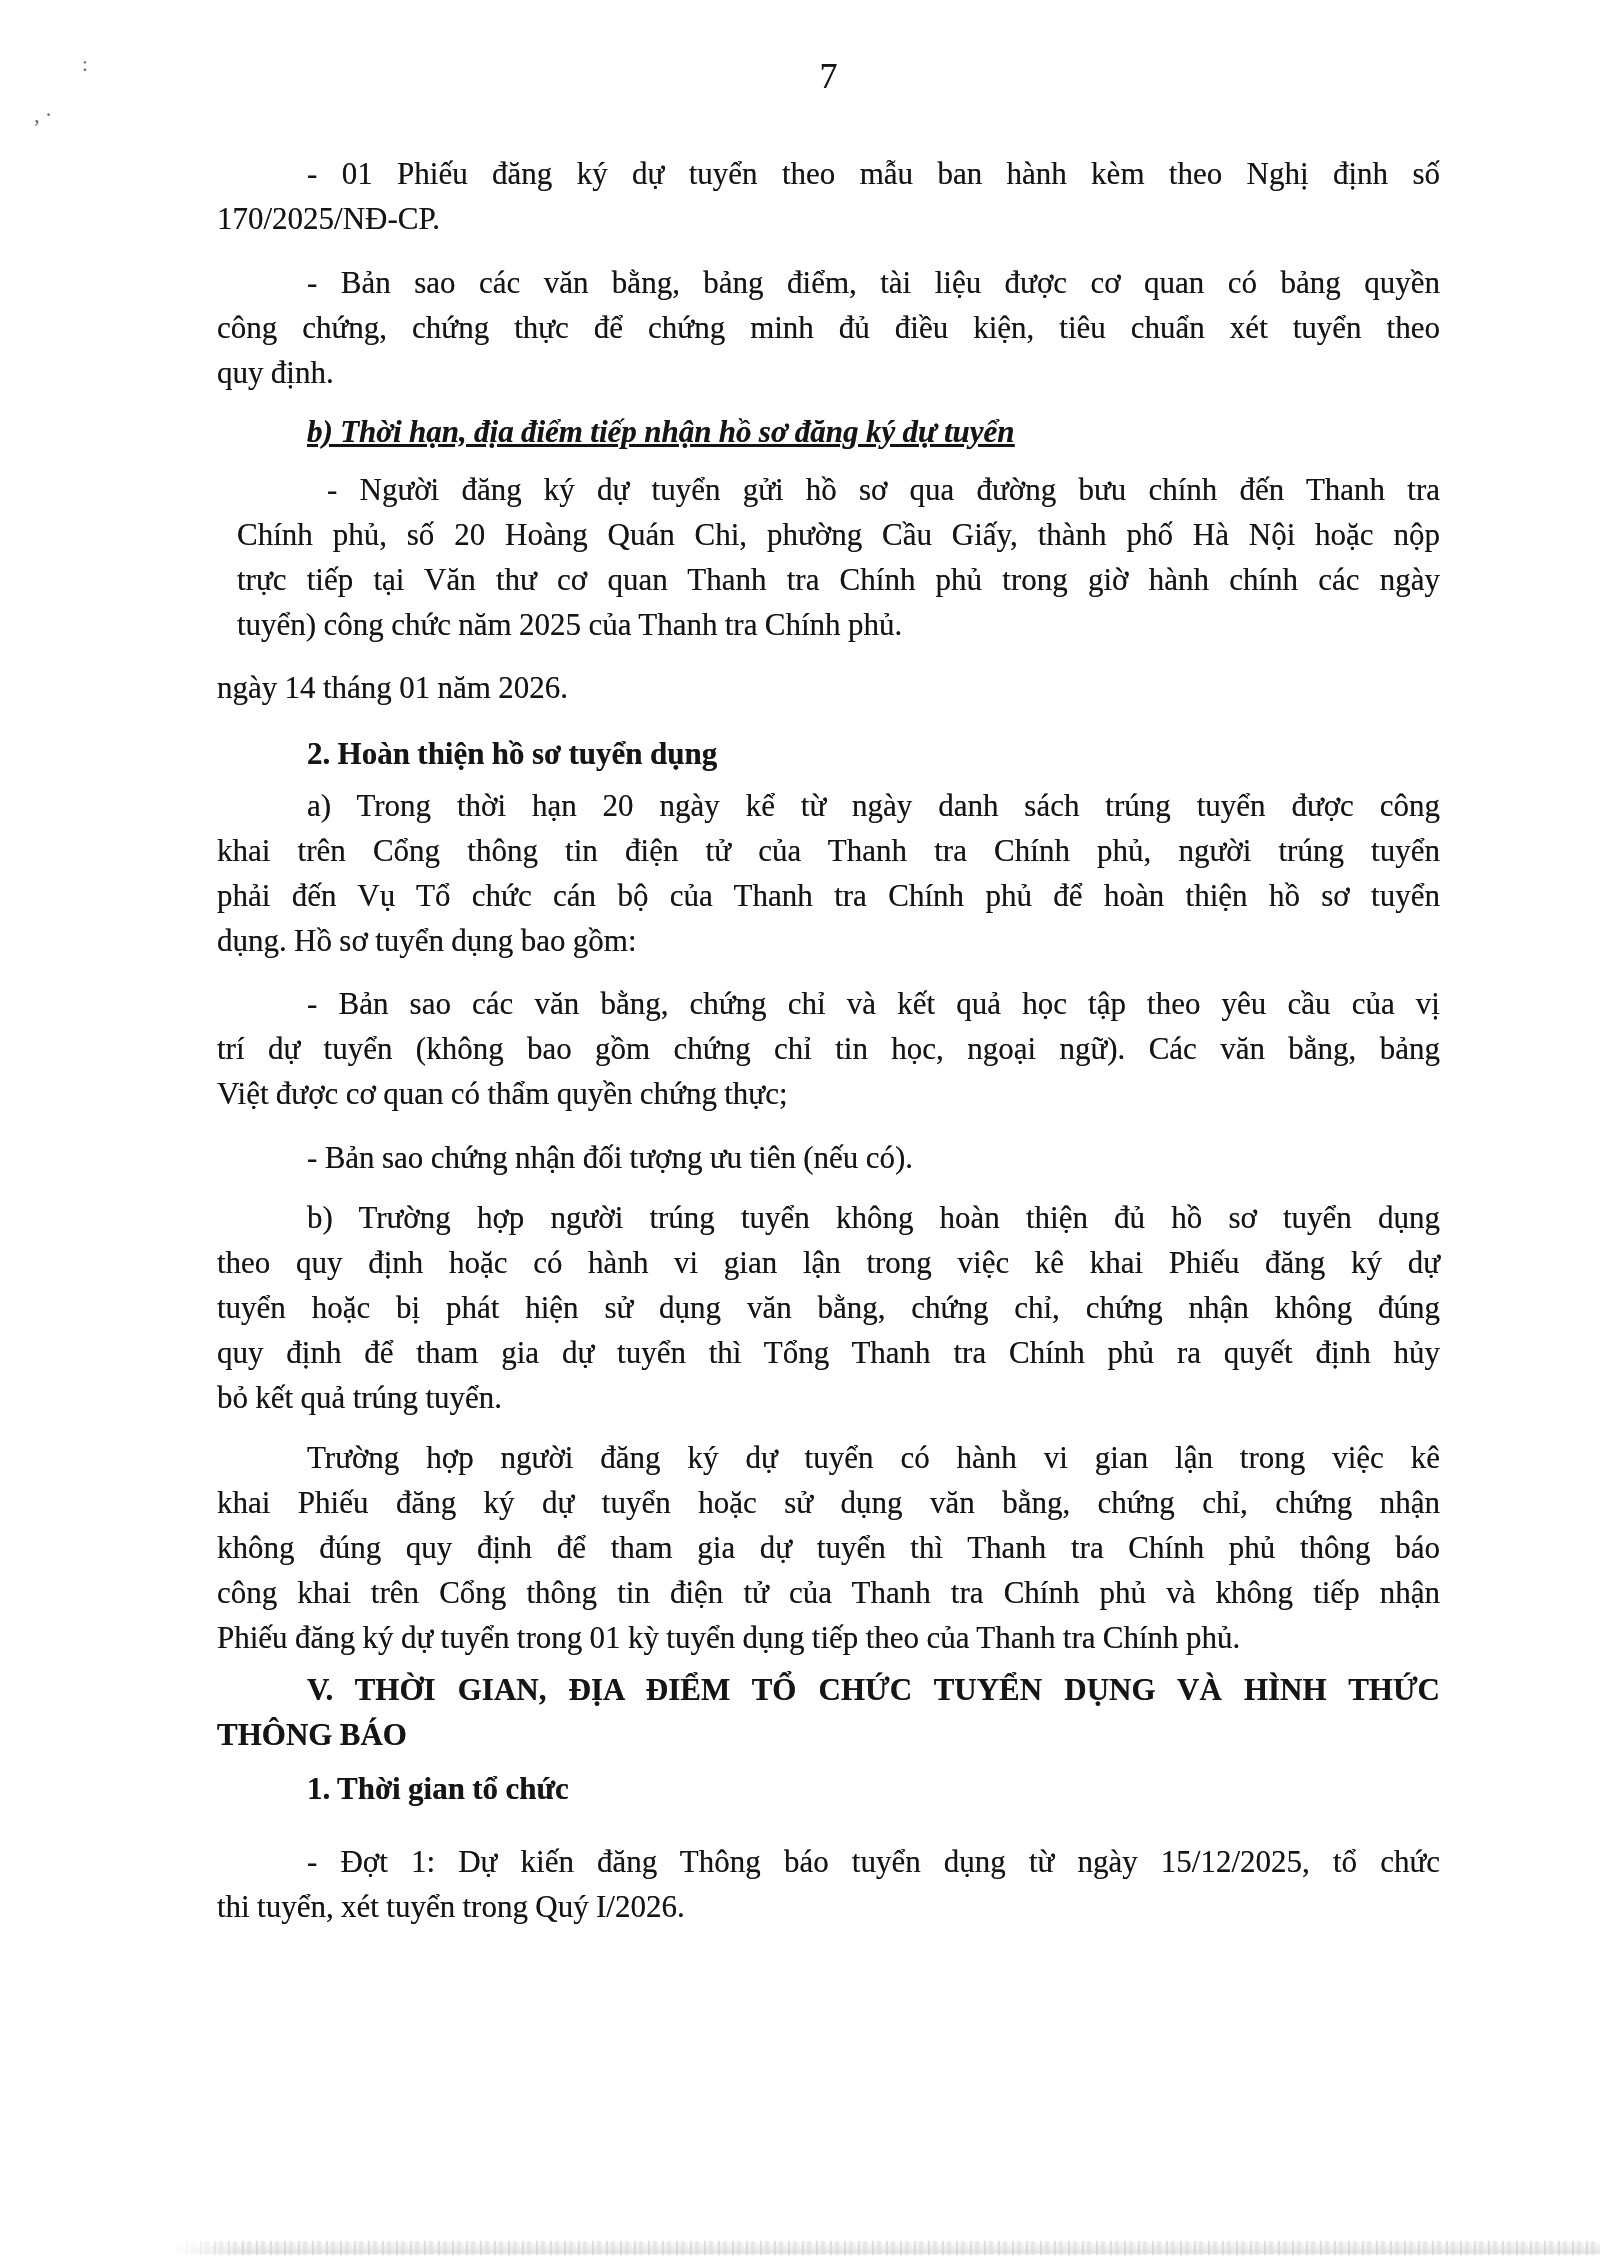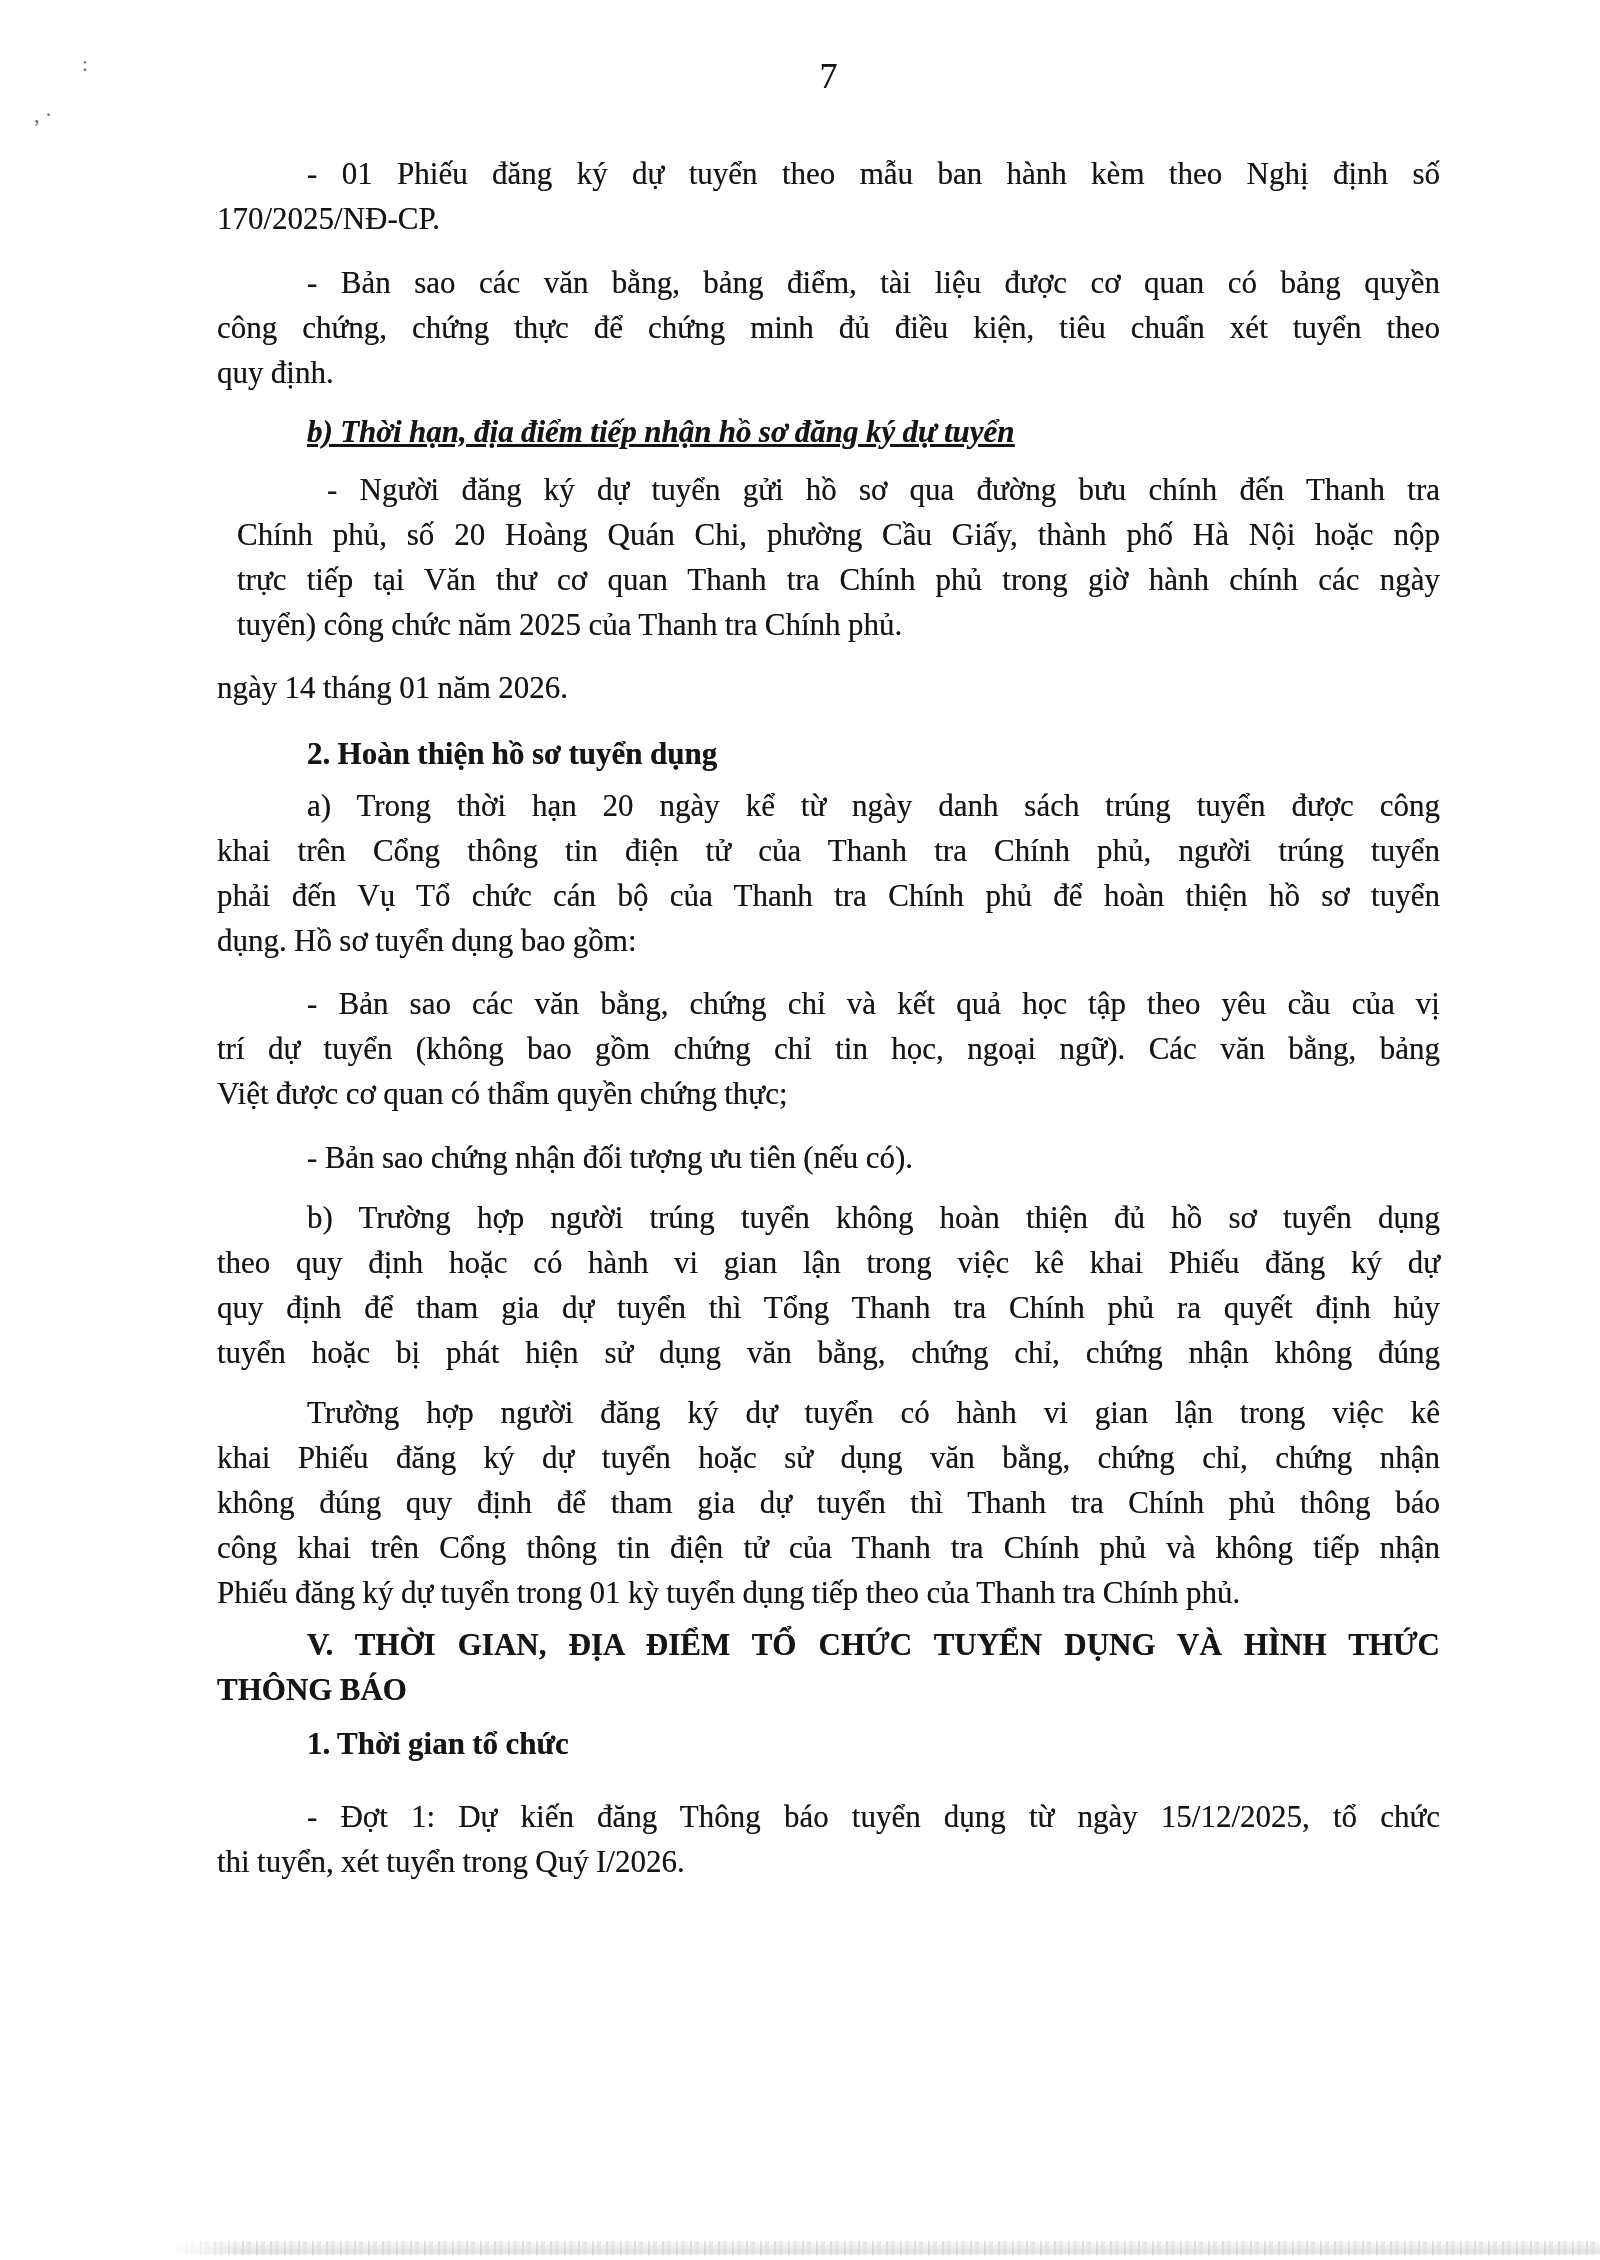--- a/index.html
+++ b/index.html
@@ -102,22 +102,23 @@
       <div class="ln">Việt được cơ quan có thẩm quyền chứng thực;</div>
     </div>
 
     <div class="blk mt19">
       <div class="ln ind">- Bản sao chứng nhận đối tượng ưu tiên (nếu có).</div>
     </div>
 
     <div class="blk mt15">
       <div class="ln j ind">b) Trường hợp người trúng tuyển không hoàn thiện đủ hồ sơ tuyển dụng</div>
       <div class="ln j">theo quy định hoặc có hành vi gian lận trong việc kê khai Phiếu đăng ký dự</div>
+      <div class="ln j">tuyển hoặc bị phát hiện sử dụng văn bằng, chứng chỉ, chứng nhận không đúng</div>
       <div class="ln j">quy định để tham gia dự tuyển thì Tổng Thanh tra Chính phủ ra quyết định hủy</div>
-      <div class="ln j">tuyển hoặc bị phát hiện sử dụng văn bằng, chứng chỉ, chứng nhận không đúng</div>
+      <div class="ln">bỏ kết quả trúng tuyển.</div>
     </div>
 
     <div class="blk mt15">
       <div class="ln j ind">Trường hợp người đăng ký dự tuyển có hành vi gian lận trong việc kê</div>
       <div class="ln j">khai Phiếu đăng ký dự tuyển hoặc sử dụng văn bằng, chứng chỉ, chứng nhận</div>
       <div class="ln j">không đúng quy định để tham gia dự tuyển thì Thanh tra Chính phủ thông báo</div>
       <div class="ln j">công khai trên Cổng thông tin điện tử của Thanh tra Chính phủ và không tiếp nhận</div>
       <div class="ln">Phiếu đăng ký dự tuyển trong 01 kỳ tuyển dụng tiếp theo của Thanh tra Chính phủ.</div>
     </div>
 

